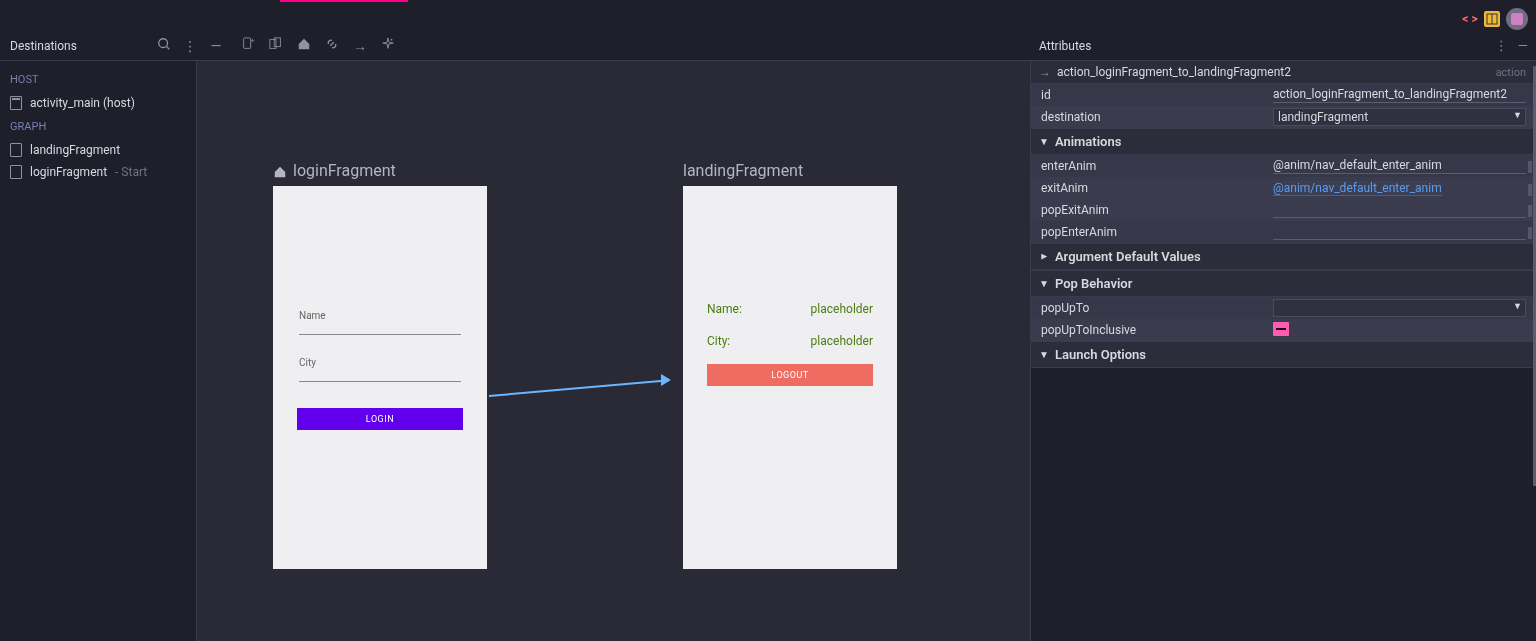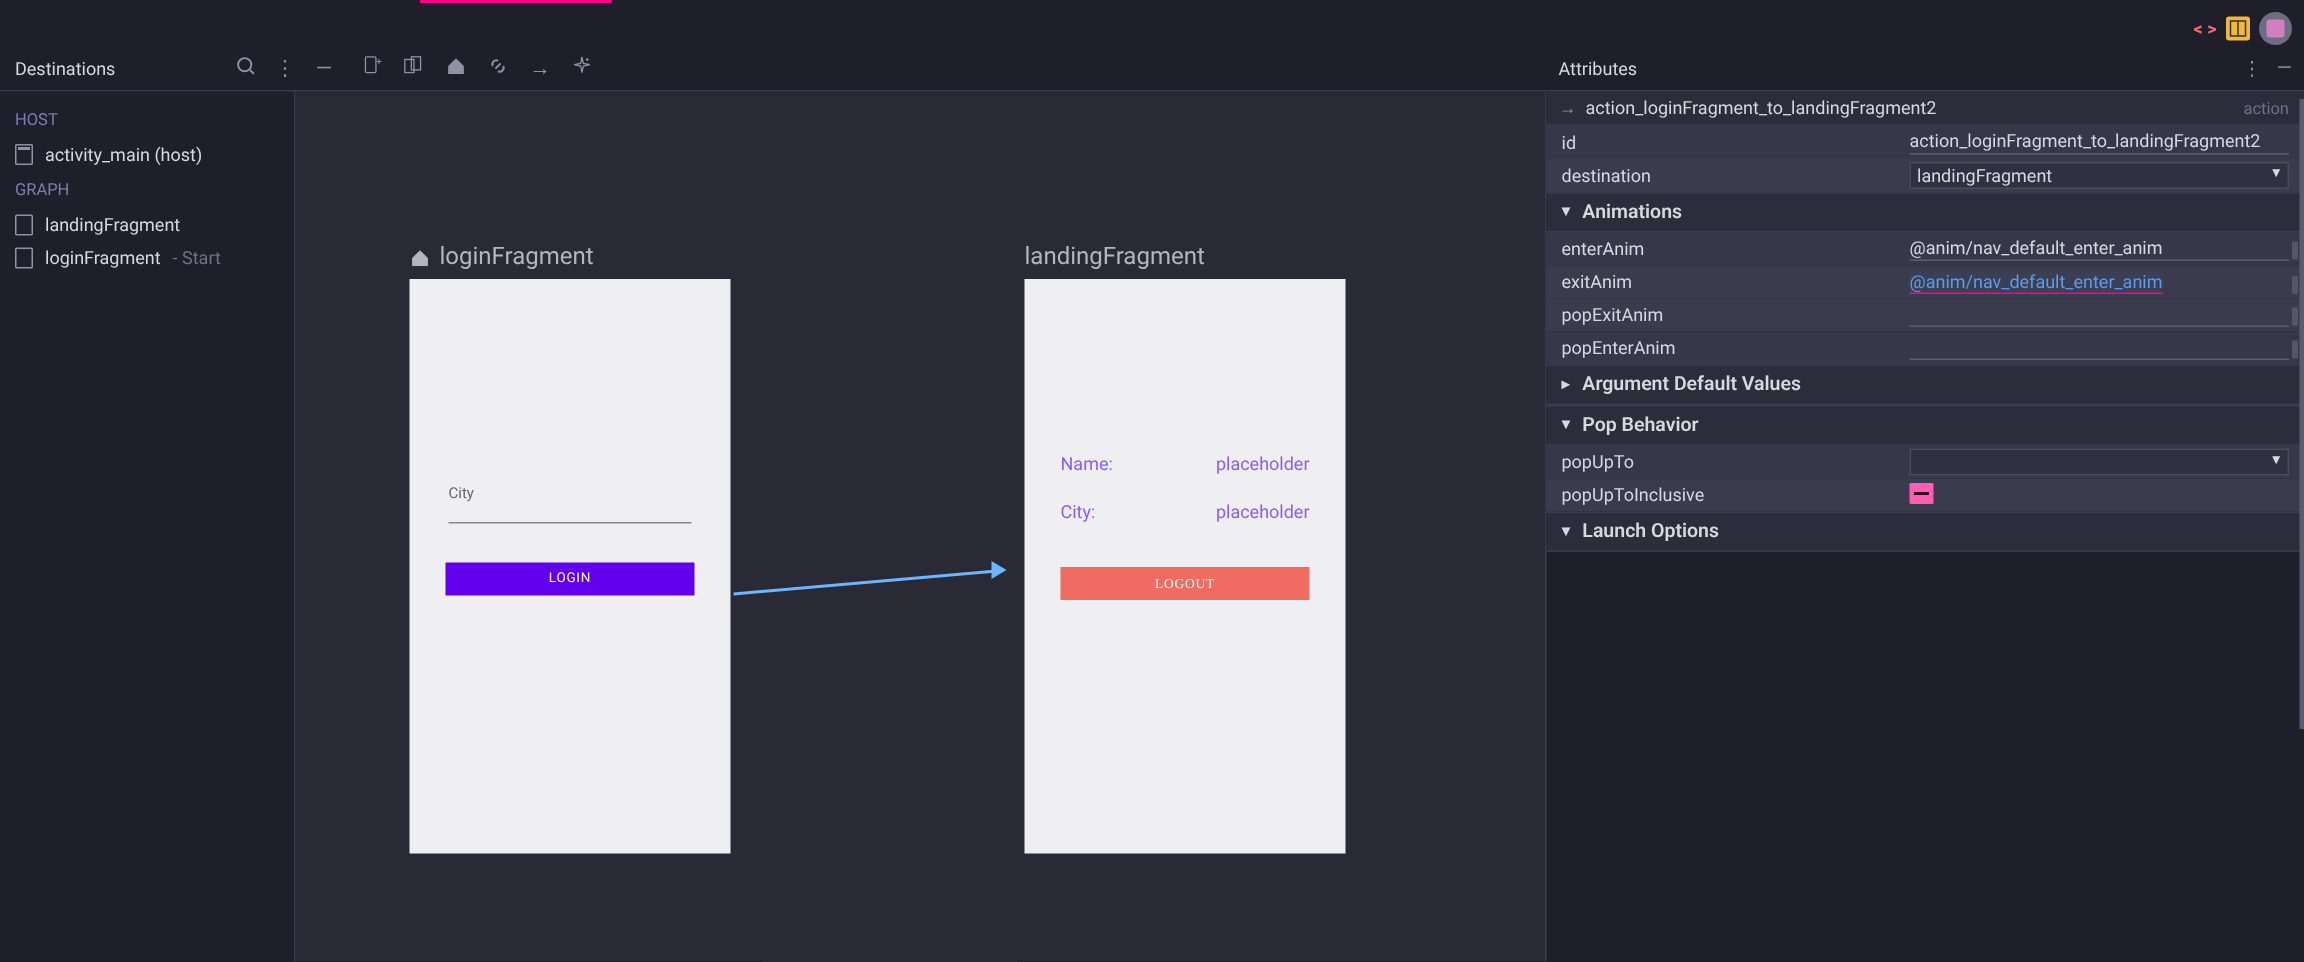--- a/index.html
+++ b/index.html
@@ -73,22 +73,22 @@
   
   .canvas{flex:1;background:var(--bg-darker);position:relative;overflow:hidden;}
   .frag{position:absolute;}
   .frag-title{font-size:16px;color:#b4b5c0;margin-bottom:6px;display:flex;align-items:center;gap:6px;}
   .home-ic{width:14px;height:14px;color:#b4b5c0;}
   .phone-card{width:214px;height:383px;background:#efeff2;position:relative;color:#333;}
   .login-card .field{margin:0 26px;padding-top:8px;}
   .login-card .field-label{font-size:10px;color:#666;display:block;margin-bottom:2px;}
   .login-card .field-line{border-bottom:1px solid #888;height:12px;}
   .login-card .btn{margin:26px 24px 0;background:var(--purple-btn);color:#fff;text-align:center;font-size:9px;padding:6px 0;letter-spacing:0.5px;}
-  .landing-card .row{display:flex;justify-content:space-between;padding:0 24px;font-size:12px;color:#8b5cf6;}
-  .landing-card .btn{margin:30px 24px 0;background:var(--coral-btn);color:#fff;text-align:center;font-size:9px;padding:6px 0;letter-spacing:0.5px;font-family:Liberation Serif, serif;}
+  .landing-card .row{display:flex;justify-content:space-between;padding:0 24px;font-size:12px;color:#4d7c0f;}
+  .landing-card .btn{margin:16px 24px 0;background:var(--coral-btn);color:#fff;text-align:center;font-size:9px;padding:6px 0;letter-spacing:0.5px;}
 
   
   .arrow-line{position:absolute;height:2px;background:var(--blue-arrow);transform-origin:left center;}
   .arrow-head{position:absolute;width:0;height:0;border-left:10px solid var(--blue-arrow);border-top:6px solid transparent;border-bottom:6px solid transparent;}
 
   
   .attrs{width:506px;border-left:1px solid var(--border);background:var(--bg-dark);display:flex;flex-direction:column;}
   .attrs-head{height:30px;display:flex;align-items:center;border-bottom:1px solid var(--border);padding:0 8px;margin-top:-30px;background:var(--bg-dark);position:relative;z-index:2;}
   .attrs-title{font-size:12px;}
   .attrs-head .right{margin-left:auto;display:flex;gap:10px;color:var(--text-dim);}
@@ -210,20 +210,24 @@
       <div class="frag-title">
         <span class="home-ic">
           <svg width="14" height="14" viewBox="0 0 16 16">
               <path d="M2 8 L8 2 L14 8 L14 14 L2 14 Z" fill="currentColor"></path>
             </svg>
         </span>
         <span>loginFragment</span>
       </div>
       <div class="phone-card login-card">
         <div style="height:116px;"></div>
+        <div class="field">
+          <span class="field-label">Name</span>
+          <div class="field-line"></div>
+        </div>
         <div style="height:14px;"></div>
         <div class="field">
           <span class="field-label">City</span>
           <div class="field-line"></div>
         </div>
         <div class="btn">LOGIN</div>
       </div>
     </div>
 
     <div class="frag" style="left:486px;top:100px;">

